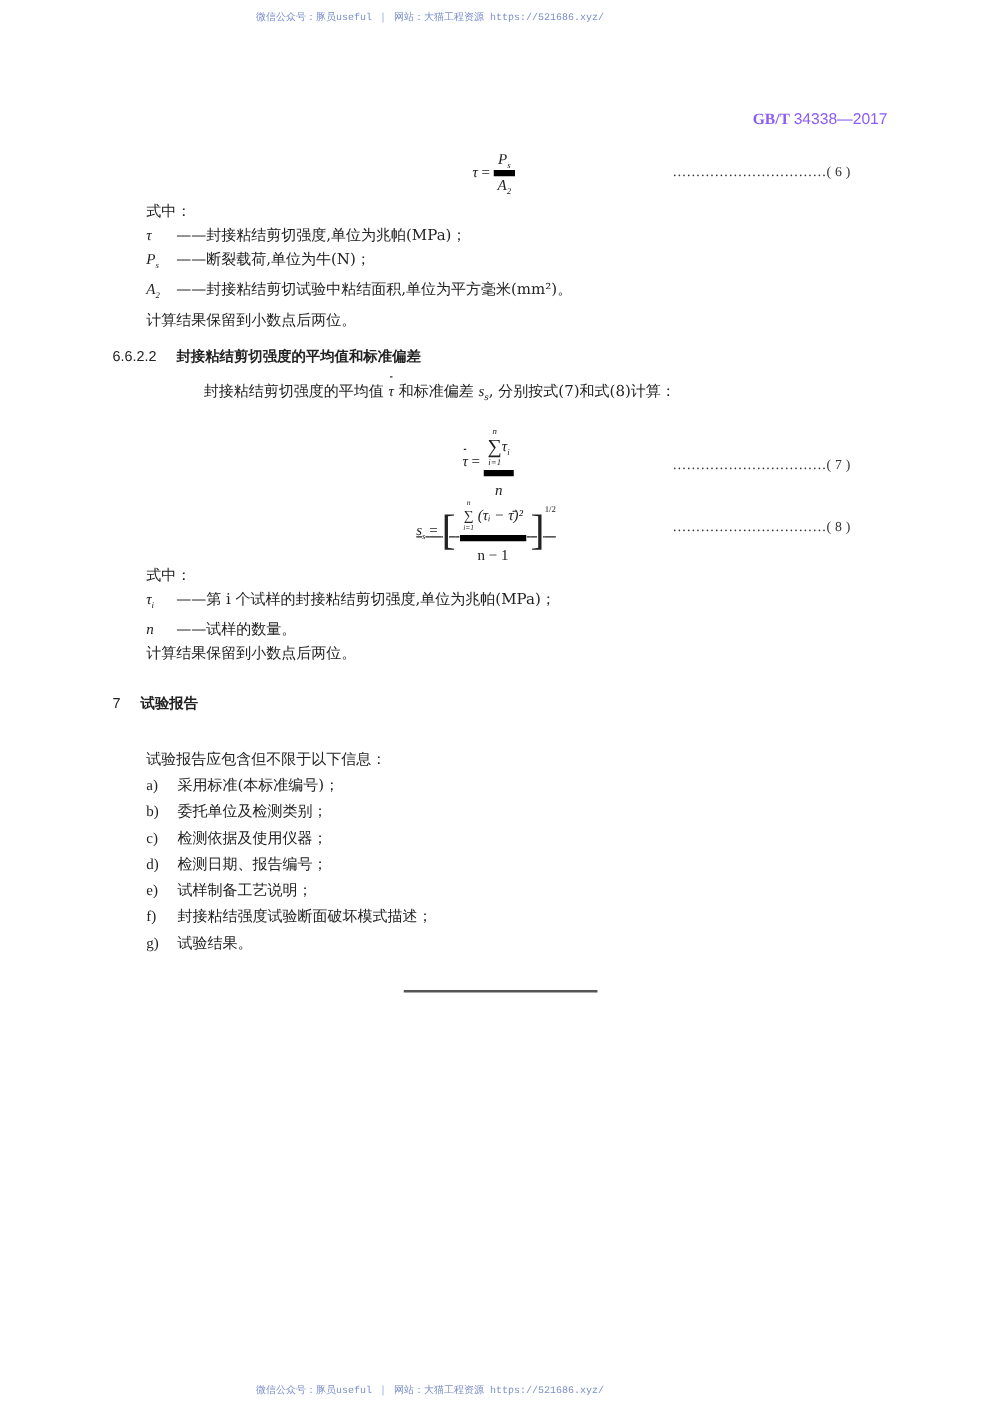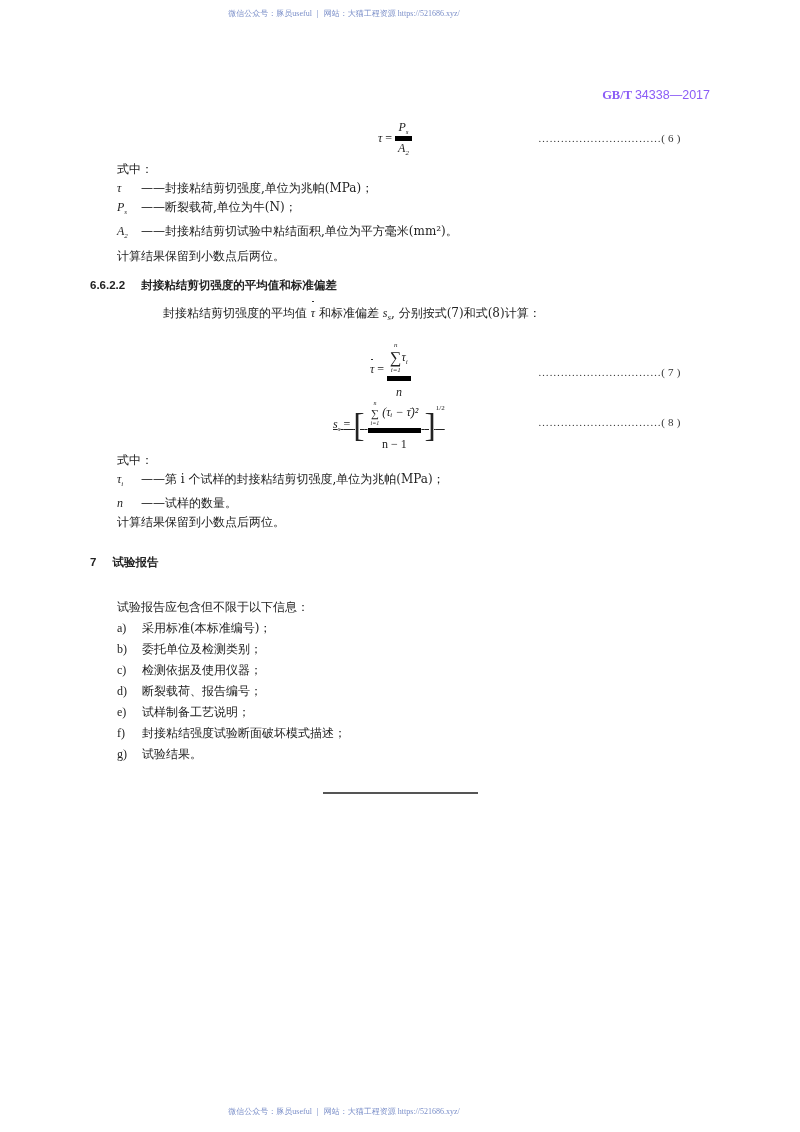--- a/index.html
+++ b/index.html
@@ -1,31 +1,31 @@
 <!DOCTYPE html>
 <html><head>
 <meta charset="utf-8">
 <style>
   html, body { margin:0; padding:0; }
   body { width:800px; height:1132px; background:#ffffff; position:relative; overflow:hidden;
          font-family:"DejaVu Serif", "Liberation Serif", serif; color:#222; }
   .abs { position:absolute; }
-  .watermark { left:0; width:688px; text-align:center; font-size:8px; color:#7b8fc9; font-family:Liberation Serif, serif; }
+  .watermark { left:0; width:688px; text-align:center; font-size:8px; color:#7b8fc9; font-family:Liberation Mono, monospace; }
   .wm-top { top:8px; }
   .wm-bottom { top:1106px; }
   .std-id { top:88px; right:90px; font-size:12.5px; font-weight:bold; font-family:"Liberation Serif", serif; color:#8b5cf6; }
   .std-id .num { font-family:"Liberation Sans", sans-serif; font-weight:normal; }
   .eq { font-family:"Liberation Serif", serif; font-style:italic; font-size:12px; }
   .frac { display:inline-block; vertical-align:middle; text-align:center; }
   .frac .top { display:block; padding:0 3px; border-bottom:5px solid #000000; }
   .frac .bot { display:block; padding:0 3px; }
   .leader { font-family:"Liberation Serif", serif; font-size:11px; letter-spacing:0.2px; color:#333; }
   .txt { font-size:12px; line-height:19px; }
   .heading { font-family:"DejaVu Sans", sans-serif; font-weight:bold; font-size:11.5px; }
-  .heading .no { font-family:"Liberation Sans", sans-serif; font-weight:bold; margin-right:16px; }
+  .heading .no { font-family:"Liberation Sans", sans-serif; font-weight:normal; margin-right:16px; }
   .sub { font-size:7px; vertical-align:sub; font-style:italic; }
   .list-item { font-size:12px; line-height:21px; }
   .list-item .mk { display:inline-block; width:25px; font-family:"Liberation Serif", serif; }
   .rule { left:323px; top:792px; width:155px; height:2px; background:#555; }
   .bar { display:inline-block; position:relative; }
   .bar::before { content:""; position:absolute; left:1px; right:1px; top:-3px; border-top:1px solid #333; }
 </style>
 </head>
 <body>
 
@@ -126,21 +126,21 @@
 
 <div class="abs heading" style="left:90px; top:555px;">
   <span class="no">7</span><span>试验报告</span>
 </div>
 
 <div class="abs" style="left:117px; top:597px;">
   <div class="list-item">试验报告应包含但不限于以下信息：</div>
   <div class="list-item"><span class="mk">a)</span><span>采用标准(本标准编号)；</span></div>
   <div class="list-item"><span class="mk">b)</span><span>委托单位及检测类别；</span></div>
   <div class="list-item"><span class="mk">c)</span><span>检测依据及使用仪器；</span></div>
-  <div class="list-item"><span class="mk">d)</span><span>断裂载荷、报告编号；</span></div>
+  <div class="list-item"><span class="mk">d)</span><span>检测日期、报告编号；</span></div>
   <div class="list-item"><span class="mk">e)</span><span>试样制备工艺说明；</span></div>
   <div class="list-item"><span class="mk">f)</span><span>封接粘结强度试验断面破坏模式描述；</span></div>
   <div class="list-item"><span class="mk">g)</span><span>试验结果。</span></div>
 </div>
 
 <div class="abs rule"></div>
 
 <div class="abs watermark wm-bottom">微信公众号：豚员useful ｜ 网站：大猫工程资源 https://521686.xyz/</div>
 
 </body></html>

